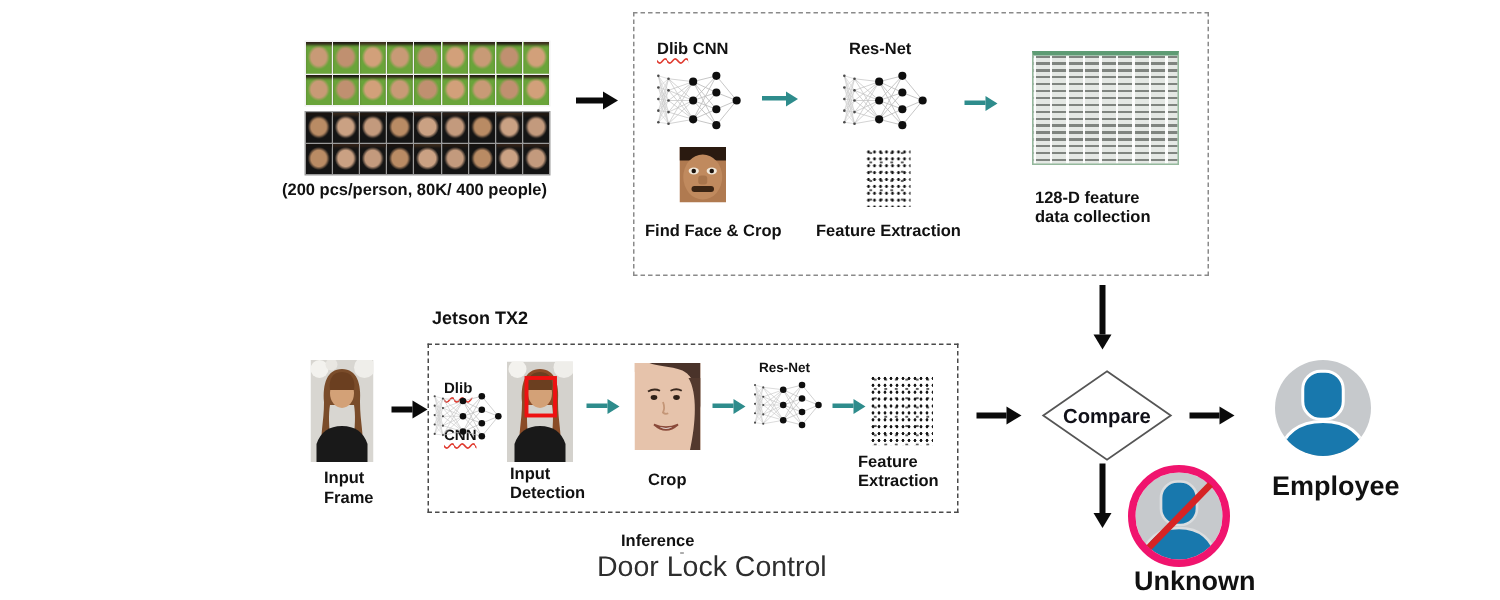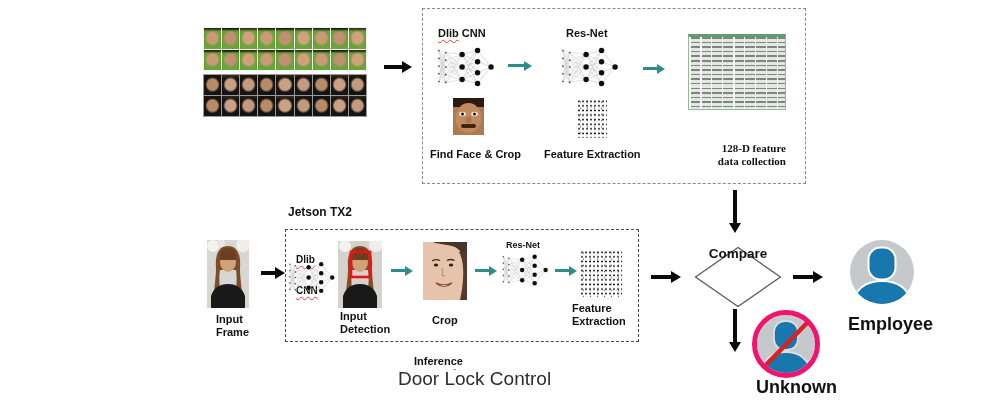--- a/index.html
+++ b/index.html
@@ -32,21 +32,21 @@
     background-image:
       repeating-linear-gradient(to right, rgba(255,255,255,.95) 0 1.5px, rgba(255,255,255,0) 1.5px 11px),
       repeating-linear-gradient(to bottom, rgba(60,66,60,.6) 0 1.5px, rgba(60,66,60,0) 1.5px 4.6px);}
   
   .dot-matrix{background-color:#fff;
     background-image:
       radial-gradient(circle,#161616 .9px,rgba(0,0,0,0) 1.1px),
       radial-gradient(circle,#5a5a5a .7px,rgba(0,0,0,0) .95px);
     background-size:4px 4.6px,7px 6.2px;}
   .misspell{text-decoration:underline wavy #e03a2f;text-decoration-thickness:1px;text-underline-offset:2px;margin-top:20px;}
-  .diamond-wrap{display:flex;align-items:flex-start;justify-content:center;}
+  .diamond-wrap{display:flex;align-items:center;justify-content:center;}
   .diamond-label{position:absolute;font-weight:bold;font-size:13.5px;color:#101018;}
   .big-caption{font-size:19px;font-weight:normal;color:#2e2e2e;white-space:nowrap;}
   .avatar-caption{font-weight:bold;font-size:18px;color:#111;}
   .sep-dash{font-size:10px;color:#777;}
 </style>
 </head>
 <body>
 
 <div id="canvas">
 
@@ -84,20 +84,21 @@
       <div style="background: radial-gradient(58% 52% at 50% 48%, rgb(202, 161, 131) 0px, rgb(202, 161, 131) 52%, rgb(20, 20, 20) 74%), linear-gradient(rgb(20, 20, 20), rgb(20, 20, 20)); box-shadow: rgb(50, 34, 24) 0px 3px 2px -1px inset;"></div>
       <div style="background: radial-gradient(58% 52% at 50% 48%, rgb(195, 154, 125) 0px, rgb(195, 154, 125) 52%, rgb(20, 20, 20) 74%), linear-gradient(rgb(20, 20, 20), rgb(20, 20, 20)); box-shadow: rgb(45, 32, 24) 0px 3px 2px -1px inset;"></div>
       <div style="background: radial-gradient(58% 52% at 50% 48%, rgb(185, 139, 100) 0px, rgb(185, 139, 100) 52%, rgb(20, 20, 20) 74%), linear-gradient(rgb(20, 20, 20), rgb(20, 20, 20)); box-shadow: rgb(28, 20, 16) 0px 3px 2px -1px inset;"></div>
       <div style="background: radial-gradient(58% 52% at 50% 48%, rgb(202, 161, 131) 0px, rgb(202, 161, 131) 52%, rgb(20, 20, 20) 74%), linear-gradient(rgb(20, 20, 20), rgb(20, 20, 20)); box-shadow: rgb(58, 42, 28) 0px 3px 2px -1px inset;"></div>
       <div style="background: radial-gradient(58% 52% at 50% 48%, rgb(195, 154, 125) 0px, rgb(195, 154, 125) 52%, rgb(20, 20, 20) 74%), linear-gradient(rgb(20, 20, 20), rgb(20, 20, 20)); box-shadow: rgb(36, 26, 18) 0px 3px 2px -1px inset;"></div>
       <div style="background: radial-gradient(58% 52% at 50% 48%, rgb(185, 139, 100) 0px, rgb(185, 139, 100) 52%, rgb(20, 20, 20) 74%), linear-gradient(rgb(20, 20, 20), rgb(20, 20, 20)); box-shadow: rgb(23, 19, 16) 0px 3px 2px -1px inset;"></div>
       <div style="background: radial-gradient(58% 52% at 50% 48%, rgb(202, 161, 131) 0px, rgb(202, 161, 131) 52%, rgb(20, 20, 20) 74%), linear-gradient(rgb(20, 20, 20), rgb(20, 20, 20)); box-shadow: rgb(50, 34, 24) 0px 3px 2px -1px inset;"></div>
       <div style="background: radial-gradient(58% 52% at 50% 48%, rgb(195, 154, 125) 0px, rgb(195, 154, 125) 52%, rgb(20, 20, 20) 74%), linear-gradient(rgb(20, 20, 20), rgb(20, 20, 20)); box-shadow: rgb(45, 32, 24) 0px 3px 2px -1px inset;"></div>
     </div>
   <div class="abs lbl" style="left:188px;top:121px;">
+    <span class="ln">(200 pcs/person, 80K/ 400 people)</span>
   </div>
 
   <div class="arr arr-r" style="left:384px;top:65px;width:18px;"></div>
 
   <div class="abs proc-box" style="left:422px;top:8px;width:382px;height:174px;"></div>
 
   <div class="abs lbl" style="left:438px;top:27px;">
     <span class="misspell">Dlib</span>&nbsp;<span>CNN</span>
   </div>
   <svg class="abs nn-diagram" style="left:436px;top:46px;" width="58" height="42" viewBox="0 0 60 42">
@@ -253,21 +254,21 @@
       <circle cx="43" cy="4" r="2.8" fill="#0e0e0e"></circle>
       <circle cx="43" cy="15.5" r="2.8" fill="#0e0e0e"></circle>
       <circle cx="43" cy="27" r="2.8" fill="#0e0e0e"></circle>
       <circle cx="43" cy="38" r="2.8" fill="#0e0e0e"></circle>
       <circle cx="57" cy="21" r="2.8" fill="#0e0e0e"></circle>
     </svg>
 
   <div class="arr arr-teal" style="left:643px;top:67px;width:14px;"></div>
 
   <div class="abs data-table" style="left:688px;top:34px;width:96px;height:72px;"></div>
-  <div class="abs lbl" style="left:690px;top:142px;width:96px;text-align:right;font-family:Liberation Serif, serif;">
+  <div class="abs lbl" style="left:690px;top:126px;width:96px;text-align:left;">
     <span class="ln">128-D feature</span>
     <span class="ln">data collection</span>
   </div>
 
   <svg class="abs" style="left:453px;top:98px;" width="31" height="37" viewBox="0 0 31 37">
     <rect width="31" height="37" fill="#b07a50"></rect>
     <rect width="31" height="9" fill="#2a1a10"></rect>
     <ellipse cx="15.5" cy="20" rx="13" ry="15" fill="#c08a5e"></ellipse>
     <ellipse cx="9.5" cy="16" rx="3.4" ry="2.3" fill="#f0e8da"></ellipse>
     <ellipse cx="21.5" cy="16" rx="3.4" ry="2.3" fill="#f0e8da"></ellipse>

